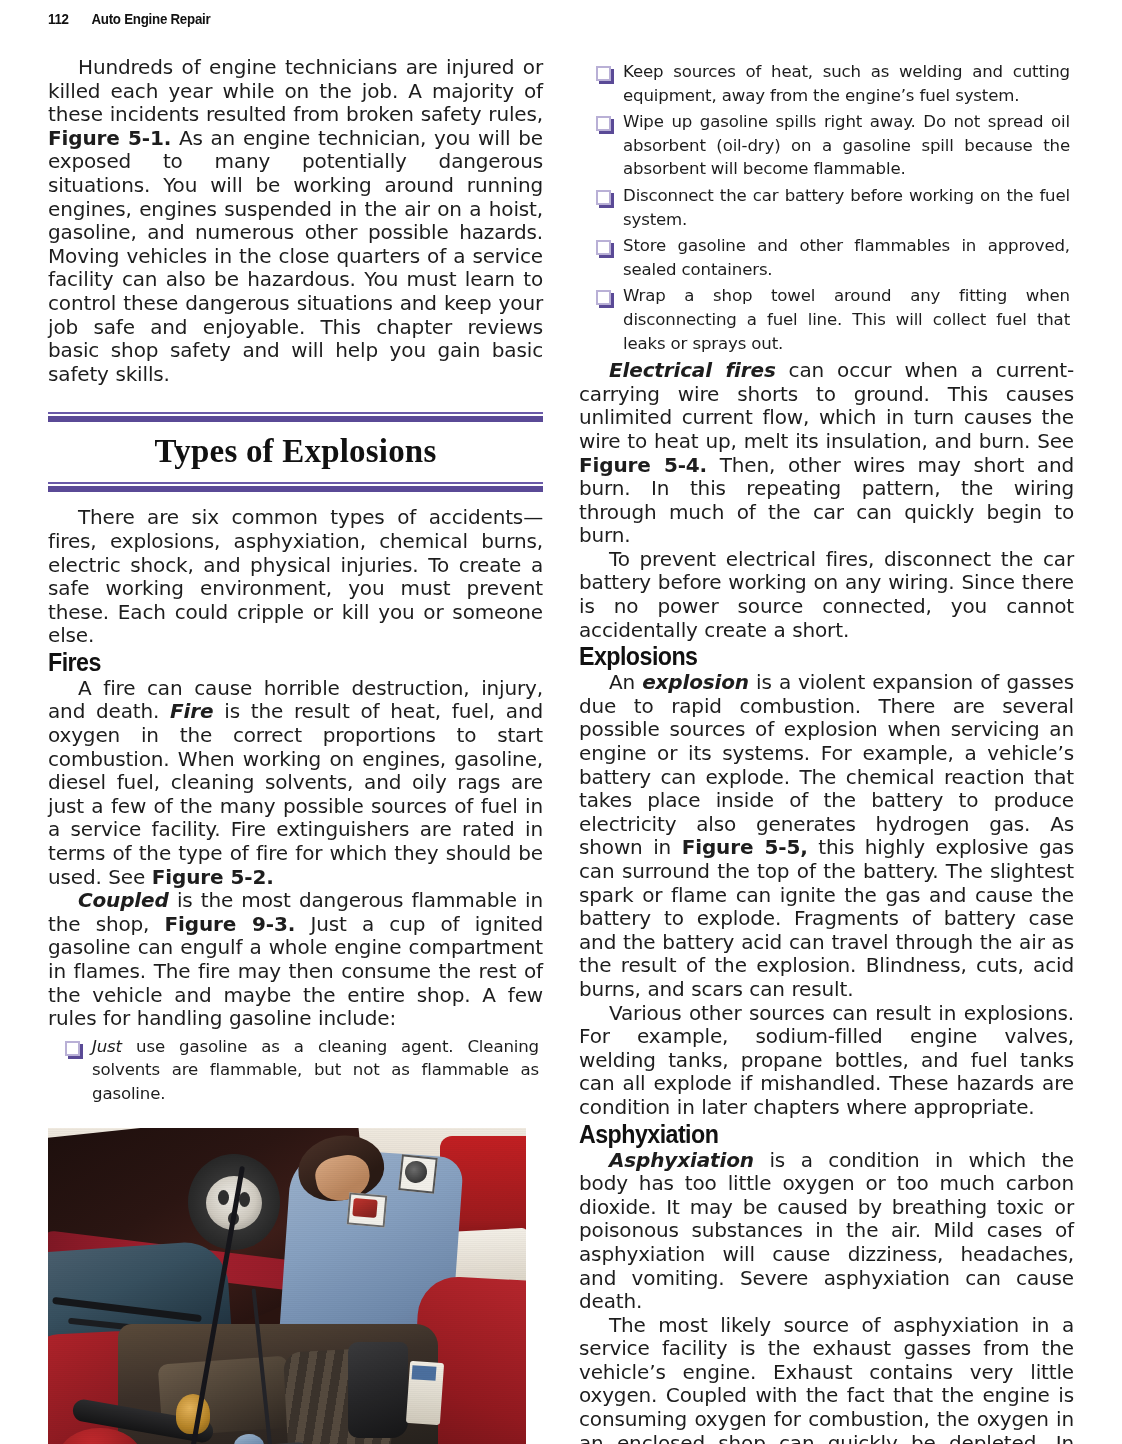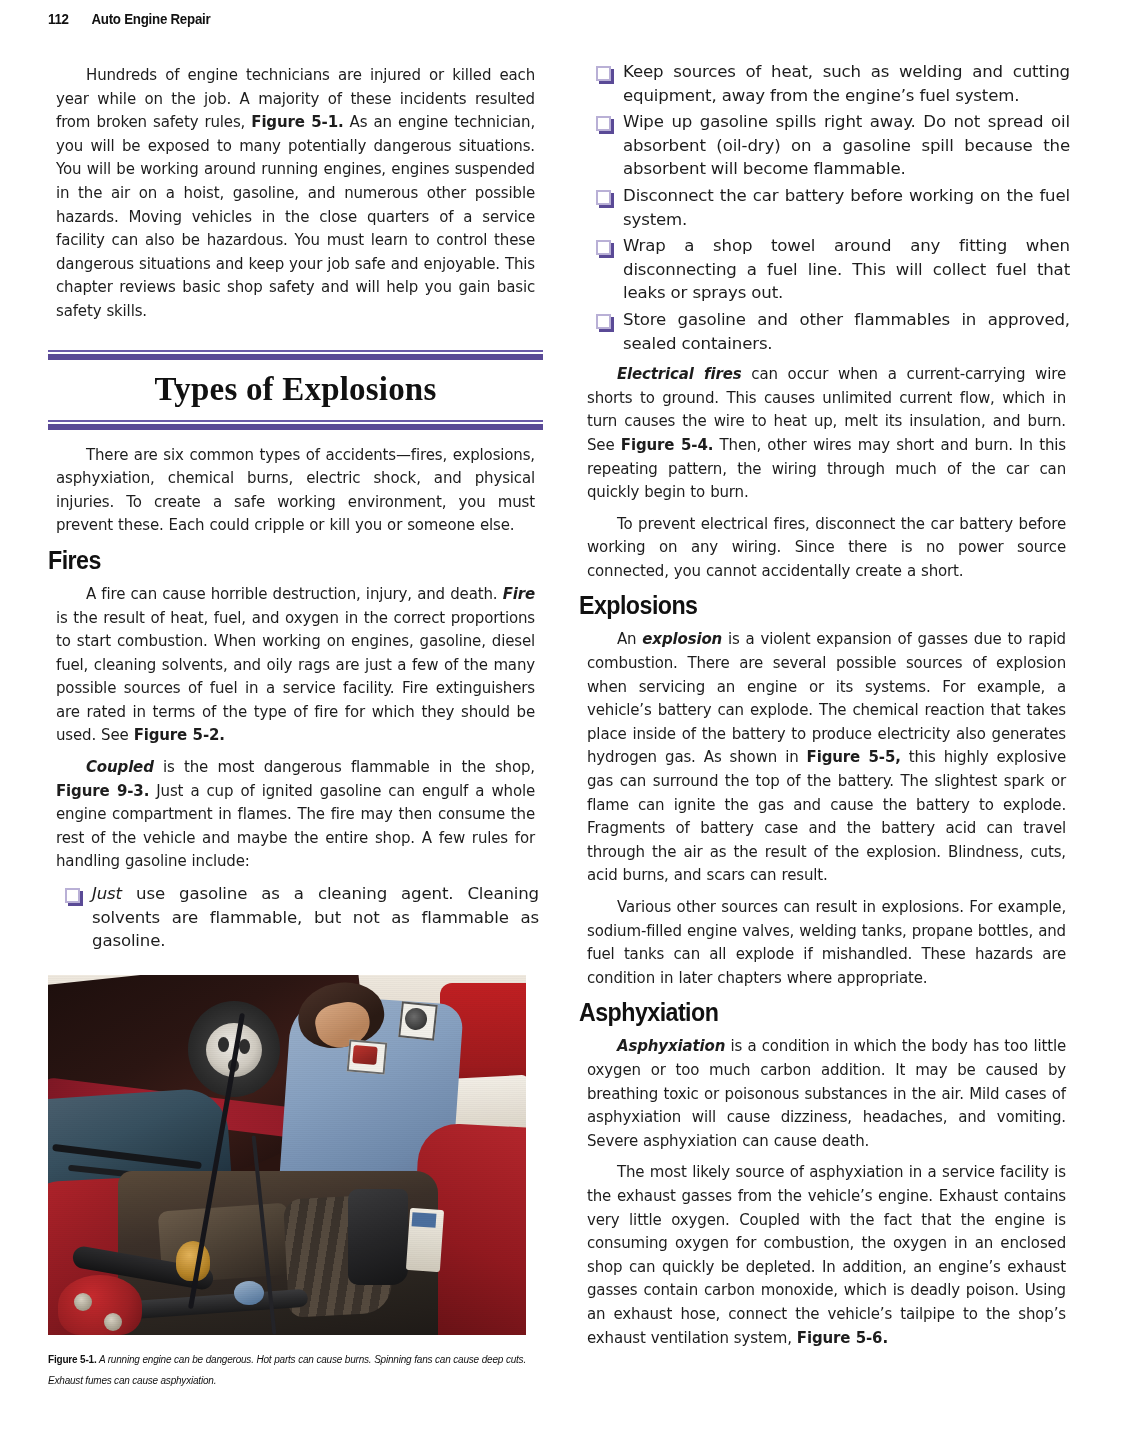--- a/index.html
+++ b/index.html
@@ -50,23 +50,23 @@
     top: 56px;
     left: 48px;
     width: 1026px;
     display: flex;
     gap: 36px;
   }
   .col { width: 495px; }
 
   
   p.body {
-    margin: 8px;
+    margin: 0;
     font-family: "DejaVu Sans", sans-serif;
-    font-size: 15px;
+    font-size: 20px;
     line-height: 23.6px;
     text-align: justify;
     color: #1d1d1d;
     letter-spacing: -0.15px;
     word-spacing: 0.4px;
     -webkit-font-smoothing: antialiased;
   }
   p.body.indent { text-indent: 30px; }
   b.fig-ref { font-weight: bold; }
   i.term {
@@ -467,35 +467,35 @@
       </figure>
 
     </div>
 
     <div class="col">
 
       <ul class="box-list">
         <li><span class="boxbullet"></span><span>Keep sources of heat, such as welding and cutting equipment, away from the engine’s fuel system.</span></li>
         <li><span class="boxbullet"></span><span>Wipe up gasoline spills right away. Do not spread oil absorbent (oil-dry) on a gasoline spill because the absorbent will become flammable.</span></li>
         <li><span class="boxbullet"></span><span>Disconnect the car battery before working on the fuel system.</span></li>
+        <li><span class="boxbullet"></span><span>Store gasoline and other flammables in approved, sealed containers.</span></li>
         <li><span class="boxbullet"></span><span>Wrap a shop towel around any fitting when disconnecting a fuel line. This will collect fuel that leaks or sprays out.</span></li>
-        <li><span class="boxbullet"></span><span>Store gasoline and other flammables in approved, sealed containers.</span></li>
       </ul>
 
       <p class="body indent"><i class="term">Electrical fires</i><span> can occur when a current-carrying wire shorts to ground. This causes unlimited current flow, which in turn causes the wire to heat up, melt its insulation, and burn. See </span><b class="fig-ref">Figure 5-4.</b><span> Then, other wires may short and burn. In this repeating pattern, the wiring through much of the car can quickly begin to burn.</span></p>
 
       <p class="body indent">To prevent electrical fires, disconnect the car battery before working on any wiring. Since there is no power source connected, you cannot accidentally create a short.</p>
 
       <h2 class="b-head sec-gap-before">Explosions</h2>
 
       <p class="body indent sec-gap-after"><span>An </span><i class="term">explosion</i><span> is a violent expansion of gasses due to rapid combustion. There are several possible sources of explosion when servicing an engine or its systems. For example, a vehicle’s battery can explode. The chemical reaction that takes place inside of the battery to produce electricity also generates hydrogen gas. As shown in </span><b class="fig-ref">Figure 5-5,</b><span> this highly explosive gas can surround the top of the battery. The slightest spark or flame can ignite the gas and cause the battery to explode. Fragments of battery case and the battery acid can travel through the air as the result of the explosion. Blindness, cuts, acid burns, and scars can result.</span></p>
 
       <p class="body indent">Various other sources can result in explosions. For example, sodium-filled engine valves, welding tanks, propane bottles, and fuel tanks can all explode if mishandled. These hazards are condition in later chapters where appropriate.</p>
 
       <h2 class="b-head sec-gap-before">Asphyxiation</h2>
 
-      <p class="body indent sec-gap-after"><i class="term">Asphyxiation</i><span> is a condition in which the body has too little oxygen or too much carbon addition. It may be caused by breathing toxic or poisonous substances in the air. Mild cases of asphyxiation will cause dizziness, headaches, and vomiting. Severe asphyxiation can cause death.</span></p>
+      <p class="body indent sec-gap-after"><i class="term">Asphyxiation</i><span> is a condition in which the body has too little oxygen or too much carbon dioxide. It may be caused by breathing toxic or poisonous substances in the air. Mild cases of asphyxiation will cause dizziness, headaches, and vomiting. Severe asphyxiation can cause death.</span></p>
 
       <p class="body indent"><span>The most likely source of asphyxiation in a service facility is the exhaust gasses from the vehicle’s engine. Exhaust contains very little oxygen. Coupled with the fact that the engine is consuming oxygen for combustion, the oxygen in an enclosed shop can quickly be depleted. In addition, an engine’s exhaust gasses contain carbon monoxide, which is deadly poison. Using an exhaust hose, connect the vehicle’s tailpipe to the shop’s exhaust ventilation system, </span><b class="fig-ref">Figure 5-6.</b></p>
 
     </div>
   </div>
 </div>
 
 </body></html>

